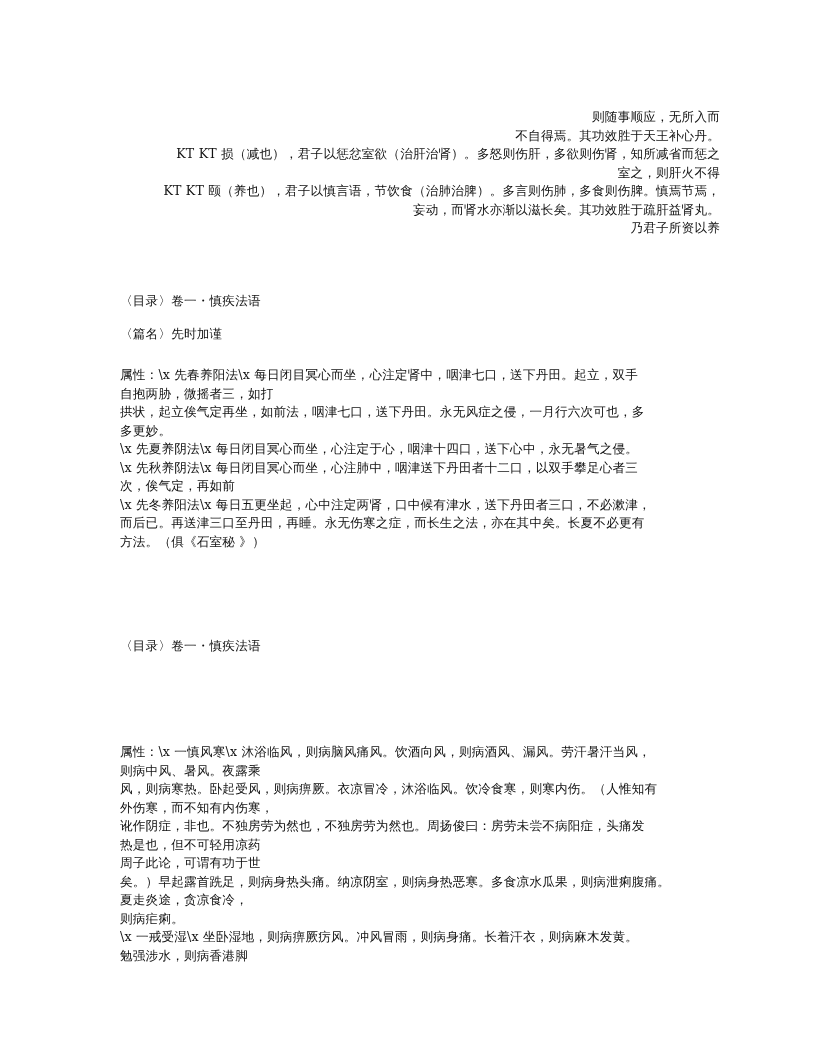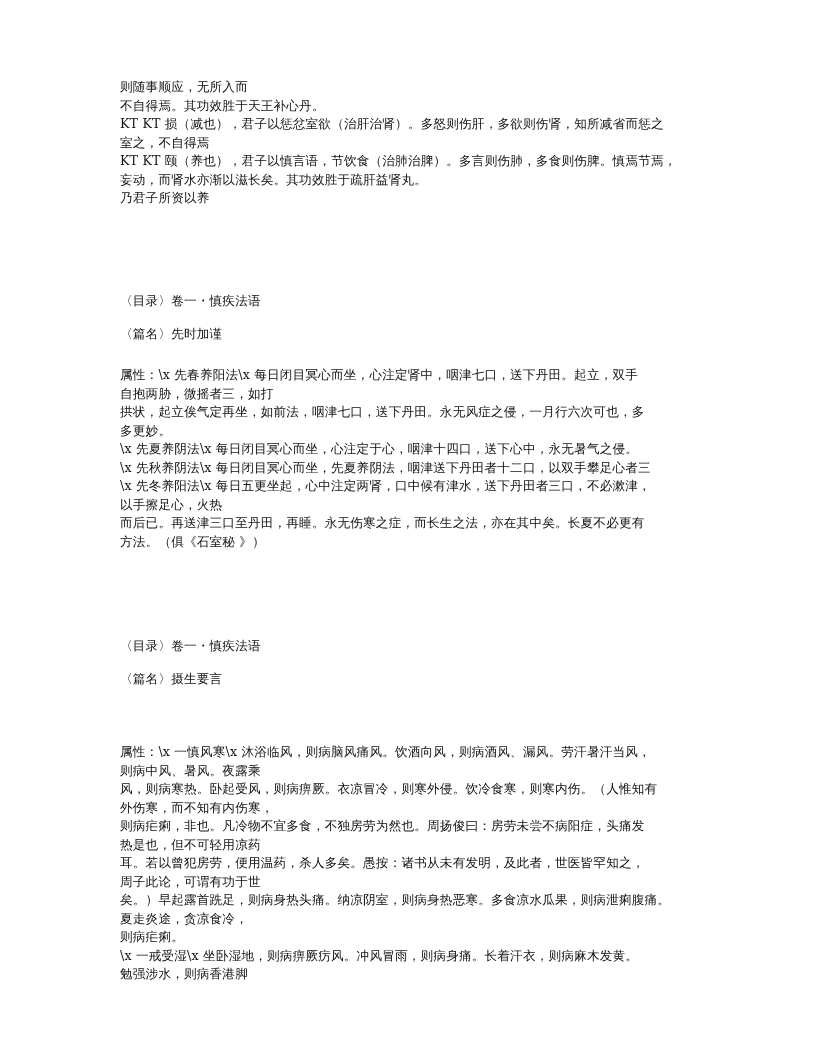--- a/index.html
+++ b/index.html
@@ -2,78 +2,74 @@
 <html><head>
 <meta charset="utf-8">
 <style>
   html, body { margin: 0; padding: 0; background: #ffffff; }
   body { width: 816px; height: 1056px; position: relative; overflow: hidden;
          font-family: "DejaVu Serif", "Liberation Serif", serif; color: #111; }
   .page { position: absolute; left: 0; top: 0; width: 816px; height: 1056px; }
   .block { position: absolute; left: 120px; width: 600px; }
   .line { display: block; height: 18.5px; line-height: 18.5px; font-size: 12.6px;
           white-space: nowrap; letter-spacing: 0.2px; }
-  #block1 { top: 78px; }
+  #block1 { top: 108px; text-align: right; }
   #h1-toc { top: 292px; }
   #h1-title { top: 325px; }
   #block2 { top: 366px; }
   #h2-toc { top: 637px; }
   #h2-title { top: 670px; }
   #block3 { top: 743px; }
 </style>
 </head>
 <body>
 
 <div class="page">
 
   <div class="block" id="block1">
     <span class="line">则随事顺应，无所入而</span>
     <span class="line">不自得焉。其功效胜于天王补心丹。</span>
     <span class="line">KT KT 损（减也），君子以惩忿室欲（治肝治肾）。多怒则伤肝，多欲则伤肾，知所减省而惩之</span>
-    <span class="line">室之，不自得焉</span>
+    <span class="line">室之，则肝火不得</span>
     <span class="line">KT KT 颐（养也），君子以慎言语，节饮食（治肺治脾）。多言则伤肺，多食则伤脾。慎焉节焉，</span>
     <span class="line">妄动，而肾水亦渐以滋长矣。其功效胜于疏肝益肾丸。</span>
     <span class="line">乃君子所资以养</span>
   </div>
 
   <div class="block" id="h1-toc">
     <span class="line">〈目录〉卷一・慎疾法语</span>
   </div>
   <div class="block" id="h1-title">
     <span class="line">〈篇名〉先时加谨</span>
   </div>
 
   <div class="block" id="block2">
     <span class="line">属性：\x 先春养阳法\x 每日闭目冥心而坐，心注定肾中，咽津七口，送下丹田。起立，双手</span>
     <span class="line">自抱两胁，微摇者三，如打</span>
     <span class="line">拱状，起立俟气定再坐，如前法，咽津七口，送下丹田。永无风症之侵，一月行六次可也，多</span>
     <span class="line">多更妙。</span>
     <span class="line">\x 先夏养阴法\x 每日闭目冥心而坐，心注定于心，咽津十四口，送下心中，永无暑气之侵。</span>
-    <span class="line">\x 先秋养阴法\x 每日闭目冥心而坐，先夏养阴法，咽津送下丹田者十二口，以双手攀足心者三</span>
+    <span class="line">\x 先秋养阴法\x 每日闭目冥心而坐，心注肺中，咽津送下丹田者十二口，以双手攀足心者三</span>
+    <span class="line">次，俟气定，再如前</span>
     <span class="line">\x 先冬养阳法\x 每日五更坐起，心中注定两肾，口中候有津水，送下丹田者三口，不必漱津，</span>
-    <span class="line">以手擦足心，火热</span>
     <span class="line">而后已。再送津三口至丹田，再睡。永无伤寒之症，而长生之法，亦在其中矣。长夏不必更有</span>
     <span class="line">方法。（俱《石室秘 》）</span>
   </div>
 
   <div class="block" id="h2-toc">
     <span class="line">〈目录〉卷一・慎疾法语</span>
   </div>
-  <div class="block" id="h2-title">
-    <span class="line">〈篇名〉摄生要言</span>
-  </div>
 
   <div class="block" id="block3">
     <span class="line">属性：\x 一慎风寒\x 沐浴临风，则病脑风痛风。饮酒向风，则病酒风、漏风。劳汗暑汗当风，</span>
     <span class="line">则病中风、暑风。夜露乘</span>
-    <span class="line">风，则病寒热。卧起受风，则病痹厥。衣凉冒冷，则寒外侵。饮冷食寒，则寒内伤。（人惟知有</span>
+    <span class="line">风，则病寒热。卧起受风，则病痹厥。衣凉冒冷，沐浴临风。饮冷食寒，则寒内伤。（人惟知有</span>
     <span class="line">外伤寒，而不知有内伤寒，</span>
-    <span class="line">则病疟痢，非也。凡冷物不宜多食，不独房劳为然也。周扬俊曰：房劳未尝不病阳症，头痛发</span>
+    <span class="line">讹作阴症，非也。不独房劳为然也，不独房劳为然也。周扬俊曰：房劳未尝不病阳症，头痛发</span>
     <span class="line">热是也，但不可轻用凉药</span>
-    <span class="line">耳。若以曾犯房劳，便用温药，杀人多矣。愚按：诸书从未有发明，及此者，世医皆罕知之，</span>
     <span class="line">周子此论，可谓有功于世</span>
     <span class="line">矣。）早起露首跣足，则病身热头痛。纳凉阴室，则病身热恶寒。多食凉水瓜果，则病泄痢腹痛。</span>
     <span class="line">夏走炎途，贪凉食冷，</span>
     <span class="line">则病疟痢。</span>
     <span class="line">\x 一戒受湿\x 坐卧湿地，则病痹厥疠风。冲风冒雨，则病身痛。长着汗衣，则病麻木发黄。</span>
     <span class="line">勉强涉水，则病香港脚</span>
   </div>
 
 </div>
 

